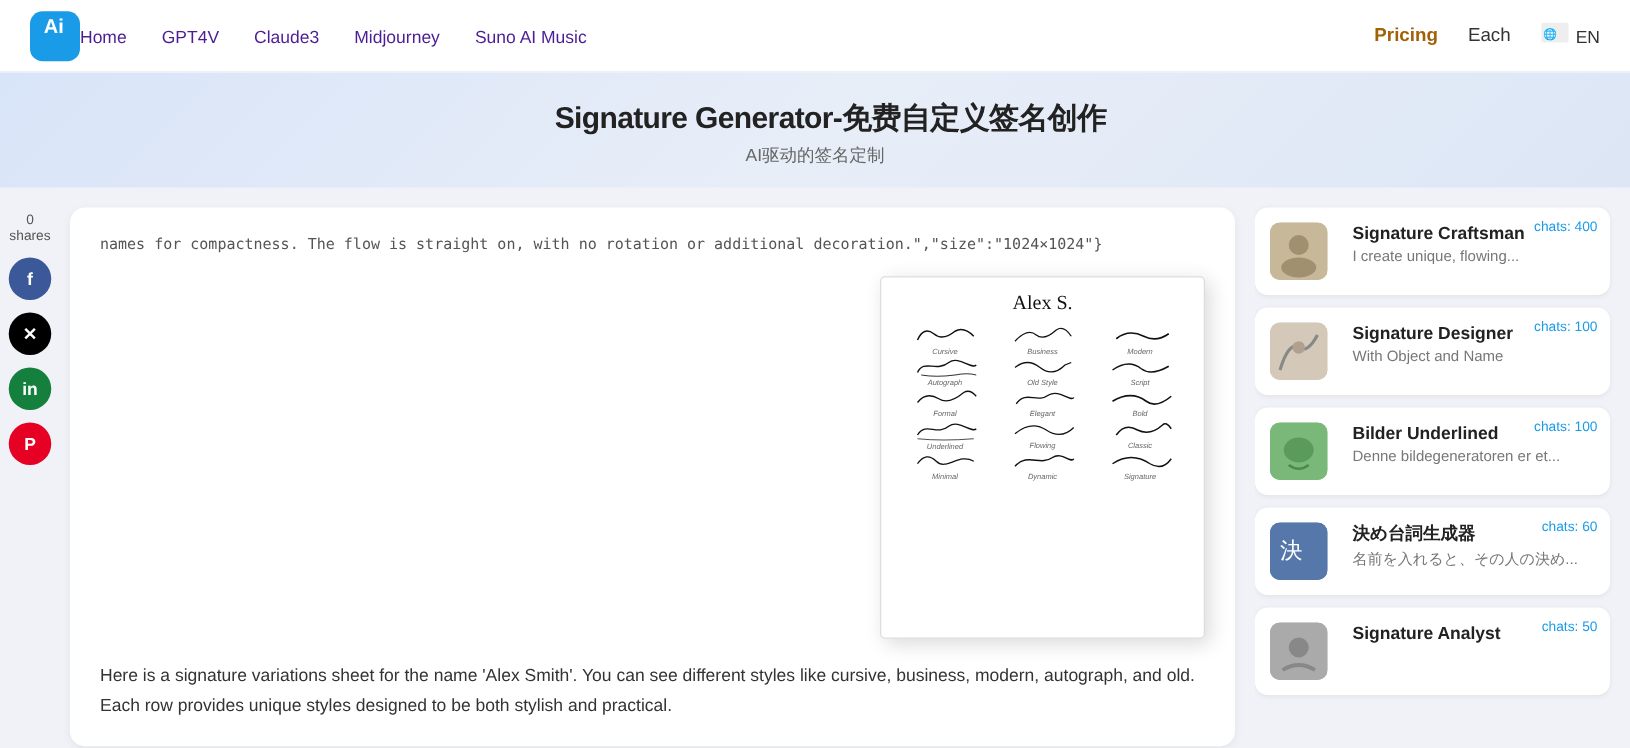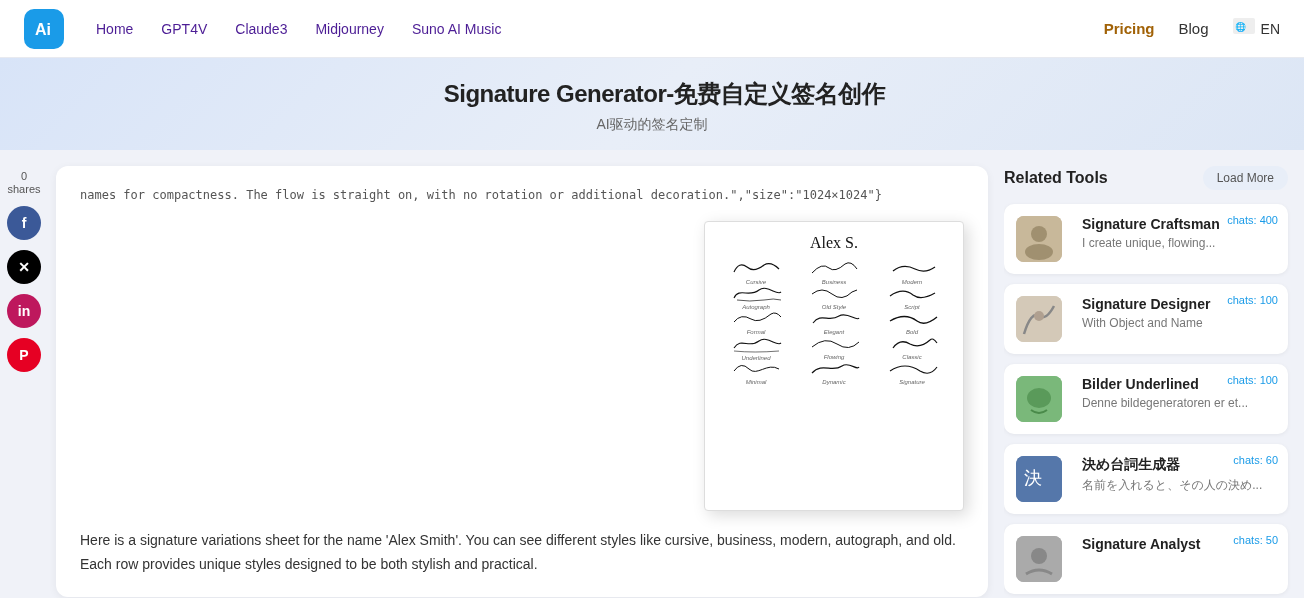--- a/index.html
+++ b/index.html
@@ -15,26 +15,24 @@
       border-bottom: 1px solid #e8eaf0;
       position: relative;
       z-index: 10;
     }
     .navbar-logo {
       width: 40px;
       height: 40px;
       background: #1a9be8;
       border-radius: 10px;
       display: flex;
-      align-items: center;
       justify-content: center;
       color: white;
       font-weight: bold;
       font-size: 18px;
-      margin-right: 32px;
       flex-shrink: 0;
     }
     .navbar-links {
       display: flex;
       gap: 28px;
       flex: 1;
     }
     .navbar-link {
       font-size: 14px;
       color: #4c1d95;
@@ -125,21 +123,21 @@
       display: flex;
       align-items: center;
       justify-content: center;
       cursor: pointer;
       color: white;
       font-size: 14px;
       font-weight: bold;
     }
     .social-fb { background: #3b5998; }
     .social-x { background: #000; }
-    .social-li { background: #be185d; }
+    .social-li { background: #15803d; }
     .social-pi { background: #e60023; }
 
     
     .content-area {
       flex: 1;
       padding: 16px 16px 0 8px;
       overflow-y: auto;
     }
     .content-card {
       background: #fff;
@@ -301,21 +299,21 @@
   </div>
   <div class="navbar-links">
     <a class="navbar-link">Home</a>
     <a class="navbar-link">GPT4V</a>
     <a class="navbar-link">Claude3</a>
     <a class="navbar-link">Midjourney</a>
     <a class="navbar-link">Suno AI Music</a>
   </div>
   <div class="navbar-right">
     <span class="navbar-pricing">Pricing</span>
-    <span class="navbar-blog">Blog</span>
+    <span class="navbar-blog">Each</span>
     <div class="navbar-lang">
       <svg class="lang-icon" viewBox="0 0 22 22" fill="none" xmlns="http://www.w3.org/2000/svg">
         <rect width="22" height="16" rx="2" fill="#eee"></rect>
         <text x="2" y="12" font-size="9" font-family="Arial" fill="#333">🌐</text>
       </svg>
       <span>EN</span>
     </div>
   </div>
 </nav>
 
@@ -454,24 +452,20 @@
             </div>
           </div>
         </div>
       </div>
 
       <p class="description-text">Here is a signature variations sheet for the name 'Alex Smith'. You can see different styles like cursive, business, modern, autograph, and old. Each row provides unique styles designed to be both stylish and practical.</p>
     </div>
   </div>
 
   <div class="right-sidebar">
-    <div class="related-tools-header">
-      <span class="related-tools-title">Related Tools</span>
-      <button class="load-more-btn">Load More</button>
-    </div>
 
     <div class="tool-card">
       <span class="chat-badge">chats: 400</span>
       <div class="tool-card-inner">
         <div class="tool-avatar" style="background:#c8b89a;">
           <svg viewBox="0 0 46 46" xmlns="http://www.w3.org/2000/svg">
             <rect width="46" height="46" fill="#c8b89a"></rect>
             <circle cx="23" cy="18" r="8" fill="#a09070"></circle>
             <ellipse cx="23" cy="36" rx="14" ry="8" fill="#a09070"></ellipse>
           </svg>

